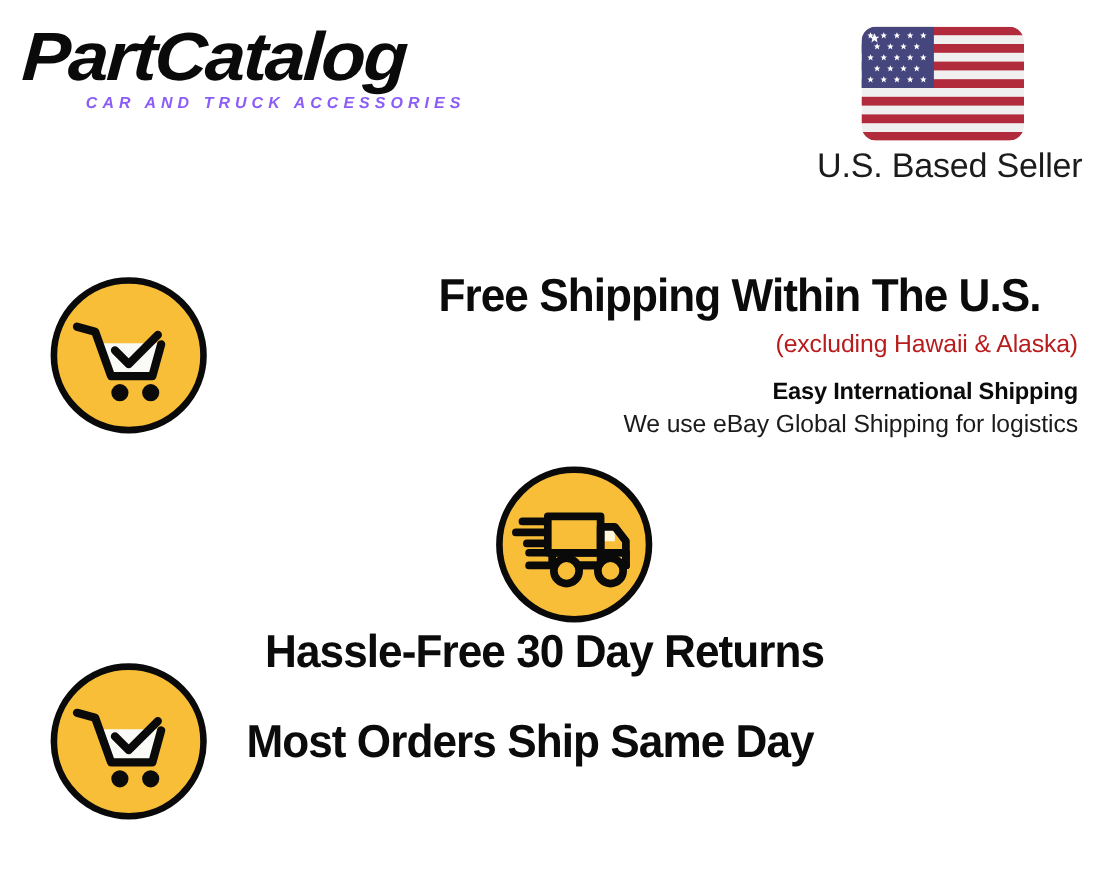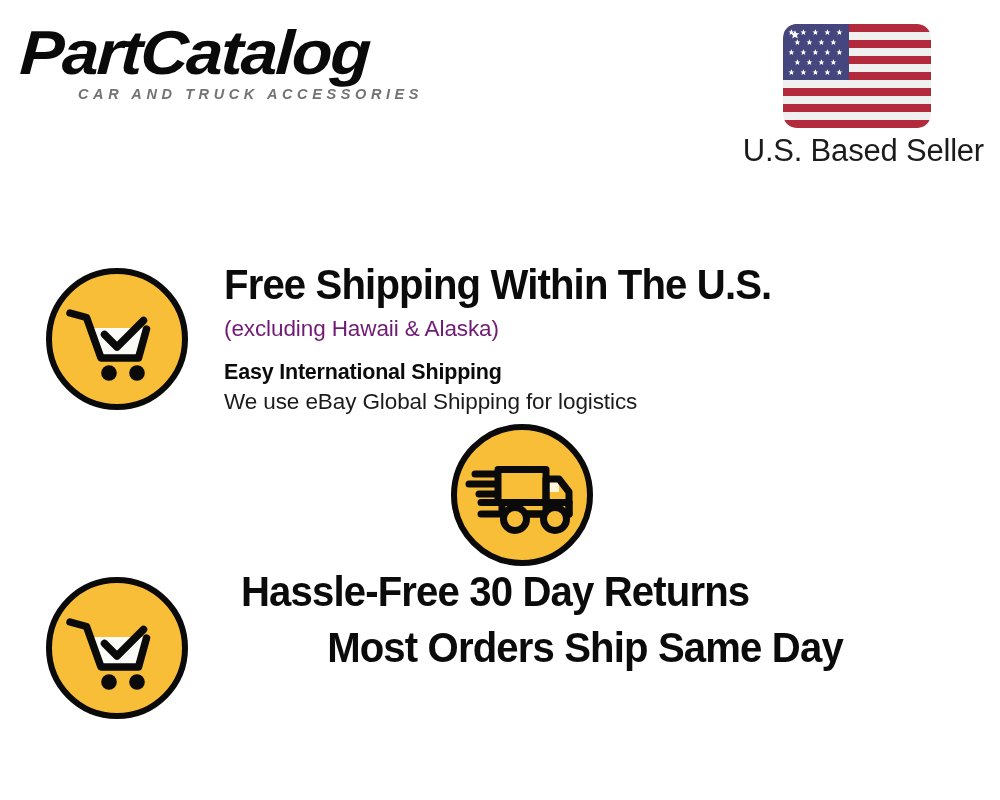--- a/index.html
+++ b/index.html
@@ -45,21 +45,21 @@
     white-space: nowrap;
   }
   .brand-tagline {
     margin-top: 2px;
     margin-left: 56px;
     font-family: "Liberation Sans", sans-serif;
     font-weight: bold;
     font-style: italic;
     font-size: 14.5px;
     letter-spacing: 4.6px;
-    color: #737373;
+    color: #8b5cf6;
     white-space: nowrap;
   }
 
   .seller-badge {
     position: absolute;
     right: 8px;
     top: 24px;
     width: 270px;
     text-align: center;
   }
@@ -93,23 +93,23 @@
     top: 230px;
     width: 1000px;
   }
   .feature-row {
     position: absolute;
     left: 0;
     width: 1000px;
     display: flex;
     align-items: center;
   }
-  .feature-row.row-0 { top: 36px;  height: 146px; }
+  .feature-row.row-0 { top: 20px;  height: 146px; text-align: right; }
   .feature-row.row-1 { top: 192px; height: 146px; flex-direction: column; }
-  .feature-row.row-2 { top: 345px; height: 146px; text-align: center; }
+  .feature-row.row-2 { top: 371px; height: 146px; }
 
   .feature-icon {
     position: relative;
     flex: 0 0 auto;
     margin-left: 44px;
     width: 146px;
     height: 146px;
   }
   .feature-icon svg { display: block; width: 146px; height: 146px; }
 
@@ -129,21 +129,21 @@
     white-space: nowrap;
     transform: scaleX(0.955);
     transform-origin: left center;
   }
   .feature-sub {
     font-family: "Liberation Sans", sans-serif;
     font-weight: normal;
     font-size: 22.5px;
     line-height: 30px;
     letter-spacing: -0.1px;
-    color: #701a75;
+    color: #b91c1c;
     white-space: nowrap;
     margin-top: 5px;
   }
   .feature-sub-strong {
     font-family: "Liberation Sans", sans-serif;
     font-weight: bold;
     font-size: 21.5px;
     line-height: 28px;
     letter-spacing: -0.2px;
     color: #0b0b0b;

